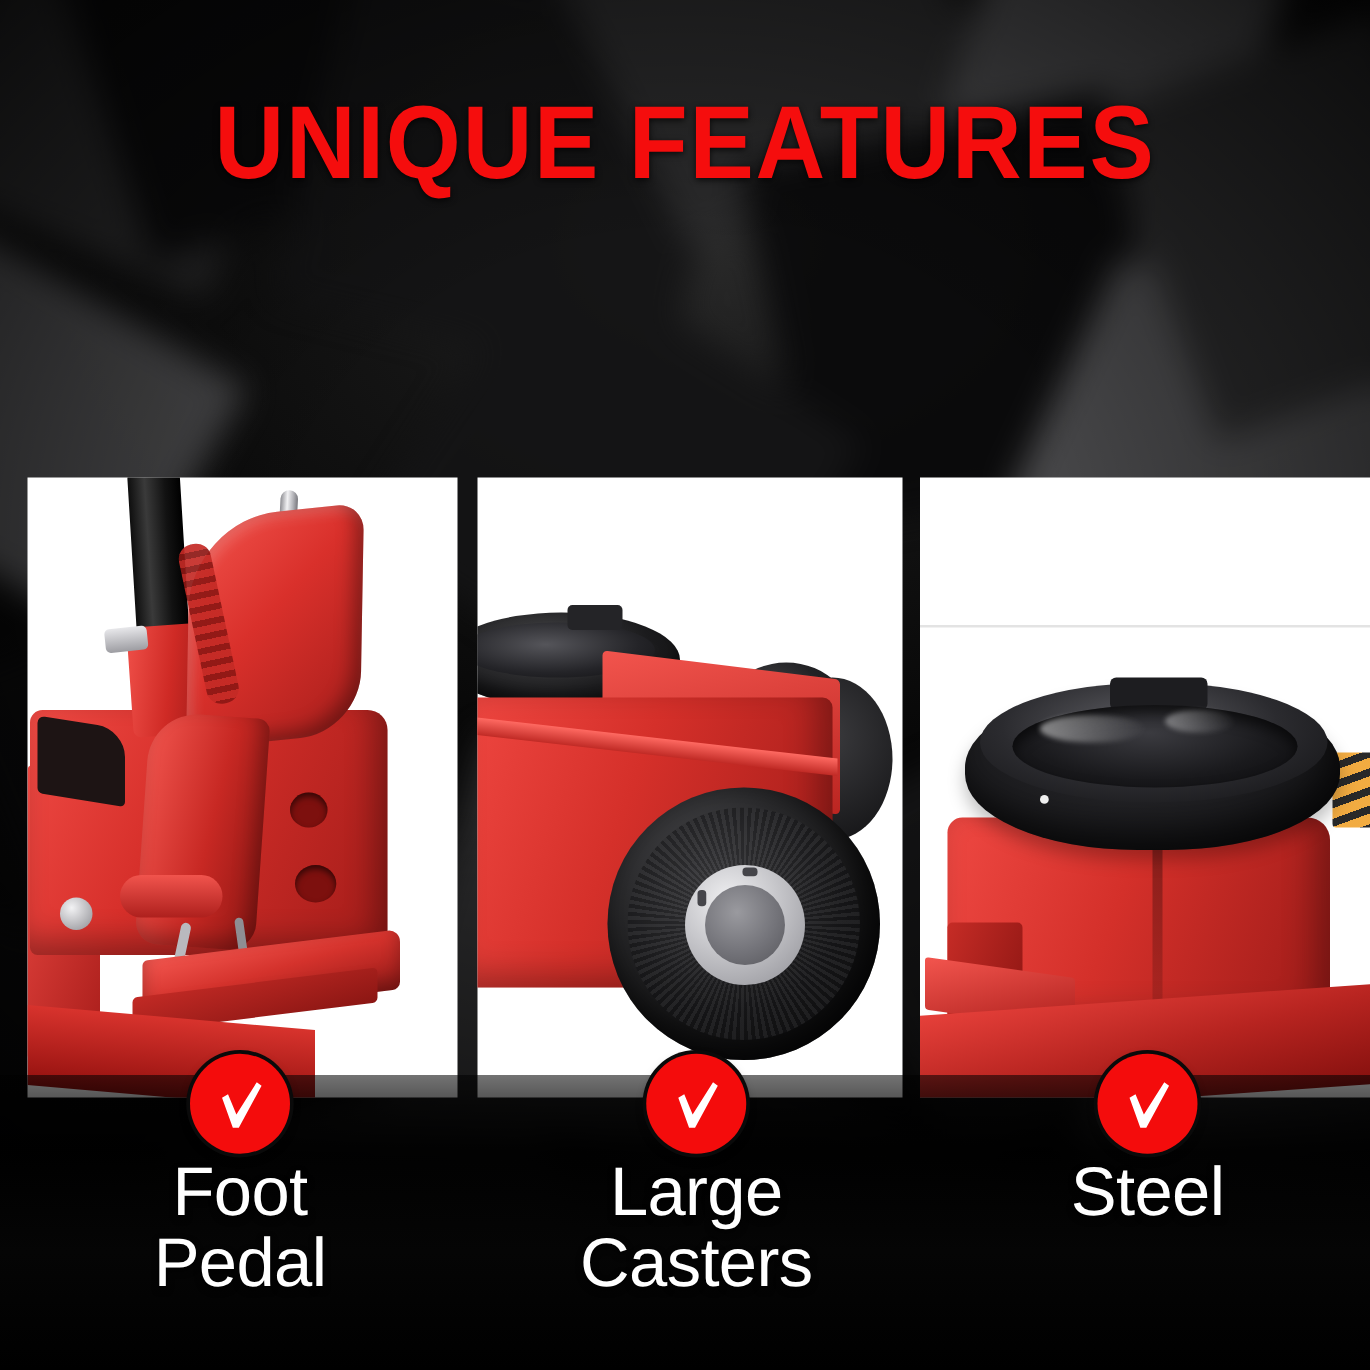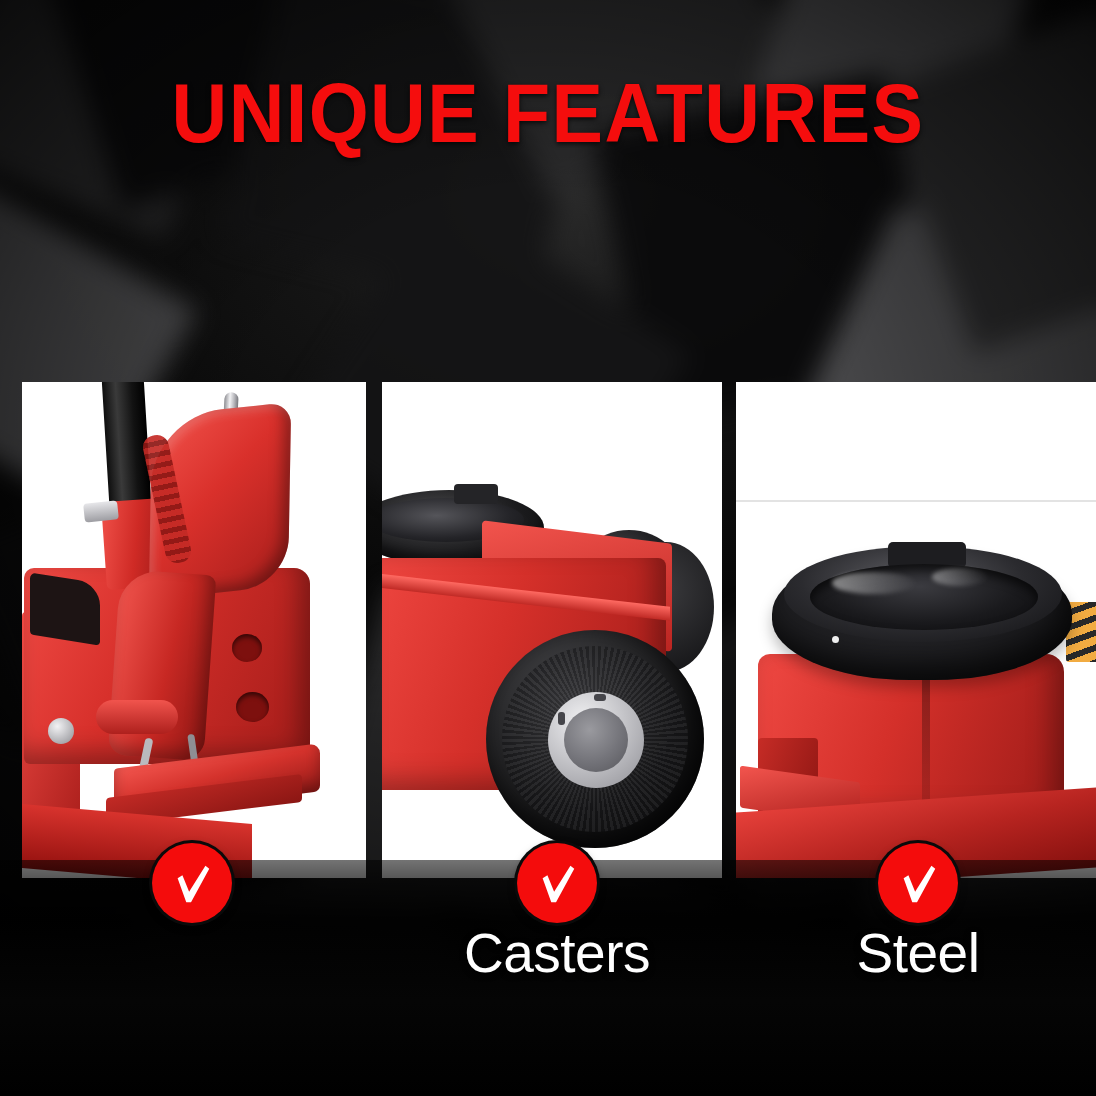--- a/index.html
+++ b/index.html
@@ -504,20 +504,25 @@
     </span>
   </div>
   <div class="badge b3">
     <span>
       <svg viewBox="0 0 48 48" aria-hidden="true">
         <path d="M9 19 L14 16 L21 33 L38 6 L42 9 L23 44 L18 44 Z" fill="#ffffff"></path>
       </svg>
     </span>
   </div>
 
+  <div class="caption c1">
+    <span>Foot</span>
+    <span class="l2">Pedal</span>
+  </div>
   <div class="caption c2">
+    <span>Large</span>
     <span class="l2">Casters</span>
   </div>
   <div class="caption c3">
     <span>Steel</span>
   </div>
 
 </div>
 
 </body></html>

